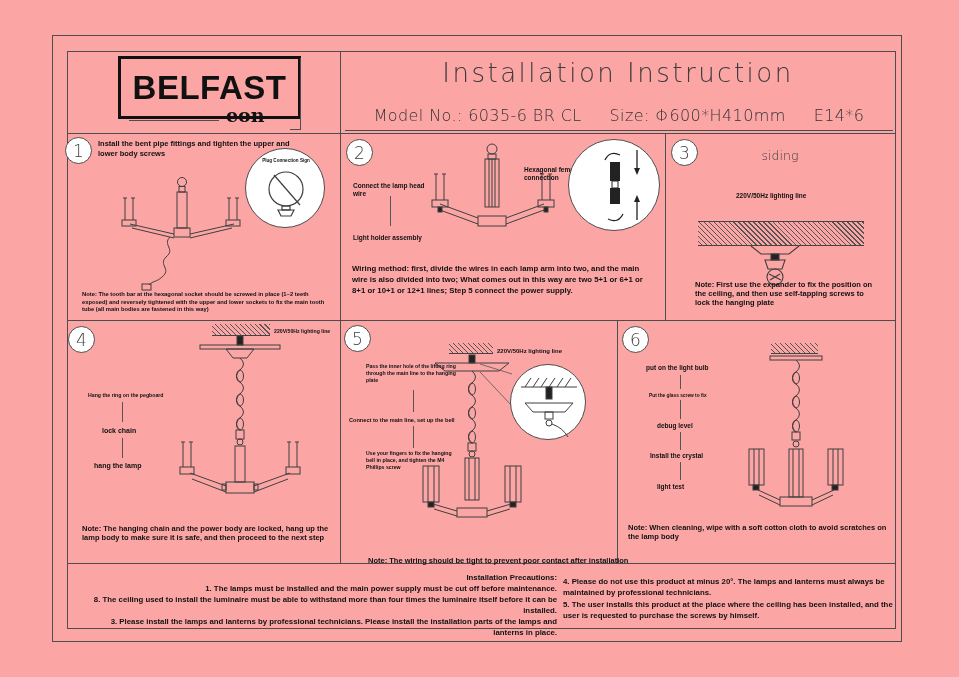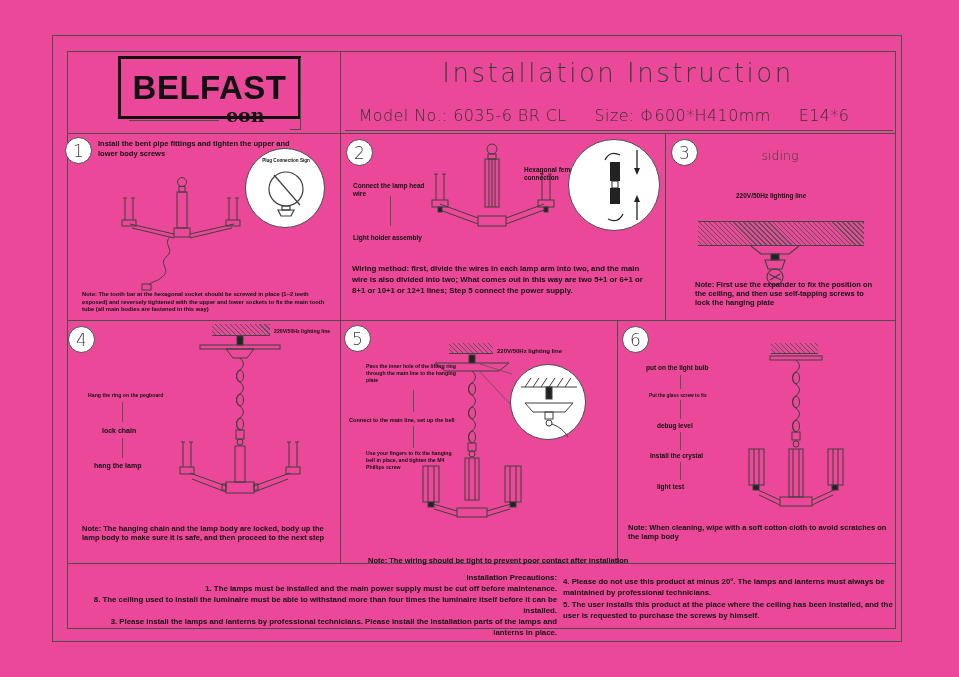--- a/index.html
+++ b/index.html
@@ -1,17 +1,17 @@
 <!DOCTYPE html>
 <html><head>
 <meta charset="utf-8">
 <style>
   * { margin:0; padding:0; box-sizing:border-box; }
   body { background:#fff; }
-  .sheet { position:relative; width:959px; height:677px; background:#ec4899;
+  .sheet { position:relative; width:959px; height:677px; background:#fca5a5;
            font-family:"Liberation Sans", sans-serif; color:#151515; overflow:hidden; }
   .abs { position:absolute; }
   .rect { position:absolute; border:1px solid #4d4d4d; }
   .hline { position:absolute; height:1px; background:#4d4d4d; }
   .vline { position:absolute; width:1px; background:#4d4d4d; }
   .vdash { position:absolute; width:1px; background:#555; }
   .cad { font-family:"DejaVu Sans", sans-serif; font-weight:300; color:#3c3c3c; }
   .title { font-size:26px; letter-spacing:2.5px; }
   .model { font-size:16px; letter-spacing:0.4px; color:#333; }
   .stepnum { position:absolute; width:27px; height:27px; border:1px solid #4d4d4d; border-radius:50%;
@@ -42,21 +42,21 @@
   </div>
   <div class="hline" style="left:129px; top:120px; width:90px;"></div>
   <span class="abs logo-eon" style="left:226px; top:104px;">eon</span>
   <div class="vline" style="left:300px; top:58px; height:72px;"></div>
   <div class="hline" style="left:290px; top:129px; width:11px;"></div>
 
   <div class="vline" style="left:340px; top:51px; height:82px;"></div>
 
   <div class="abs cad title" style="left:340px; top:58px; width:556px; text-align:center;">Installation Instruction</div>
 
-  <div class="abs" style="left:330px; top:106px; width:548px; display:flex; justify-content:center; gap:28px;">
+  <div class="abs" style="left:345px; top:106px; width:548px; display:flex; justify-content:center; gap:28px;">
     <span class="cad model">Model No.: 6035-6 BR CL</span>
     <span class="cad model">Size: Φ600*H410mm</span>
     <span class="cad model">E14*6</span>
   </div>
   <div class="hline" style="left:345px; top:130px; width:548px;"></div>
 
   <div class="hline" style="left:67px; top:133px; width:829px;"></div>
   <div class="hline" style="left:67px; top:320px; width:829px;"></div>
   <div class="hline" style="left:67px; top:563px; width:829px;"></div>
   <div class="vline" style="left:340px; top:133px; height:187px;"></div>
@@ -213,21 +213,21 @@
         <line x1="127" y1="106" x2="131" y2="106"></line>
     </g>
   </svg>
 
   <div class="lbl-xs" style="left:88px; top:392px; white-space:nowrap;">Hang the ring on the pegboard</div>
   <div class="vdash" style="left:122px; top:402px; height:20px;"></div>
   <div class="lbl" style="left:102px; top:427px; font-size:7px; white-space:nowrap;">lock chain</div>
   <div class="vdash" style="left:122px; top:438px; height:20px;"></div>
   <div class="lbl" style="left:94px; top:462px; font-size:7px; white-space:nowrap;">hang the lamp</div>
 
-  <div class="note" style="left:82px; top:524px; width:258px;">Note: The hanging chain and the lamp body are locked, body up the lamp body to make sure it is safe, and then proceed to the next step</div>
+  <div class="note" style="left:82px; top:524px; width:258px;">Note: The hanging chain and the power body are locked, hang up the lamp body to make sure it is safe, and then proceed to the next step</div>
 
   <div class="stepnum" style="left:344px; top:325px;">5</div>
   <div class="hatch" style="left:449px; top:343px; width:44px; height:11px;"></div>
   <div class="lbl-xs" style="left:497px; top:348px; white-space:nowrap; font-size:6px;">220V/50Hz lighting line</div>
 
   <svg style="left:405px; top:354px;" width="135" height="170" viewBox="0 0 135 170">
     <g stroke="#3f3f3f" stroke-width="1" fill="none">
       <rect x="64" y="1" width="6" height="8" fill="#222"></rect>
       <path d="M30,9 L104,9 L94,17 L40,17 Z"></path>
       <path d="M67,17 q7,6 0,12 q-7,6 0,12 q7,6 0,12 q-7,6 0,12 q7,6 0,12 q-7,6 0,12"></path>

